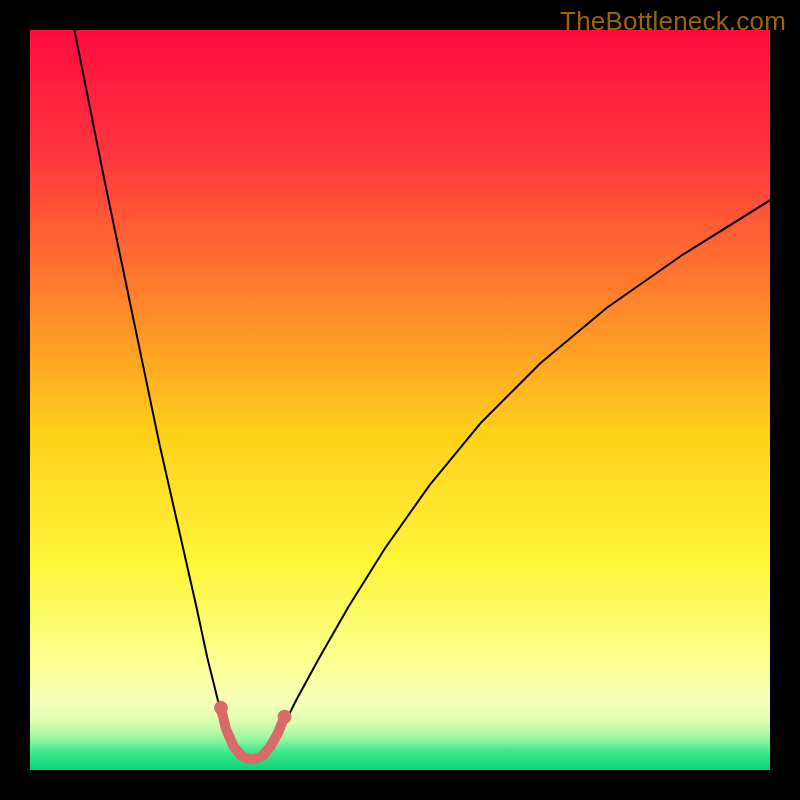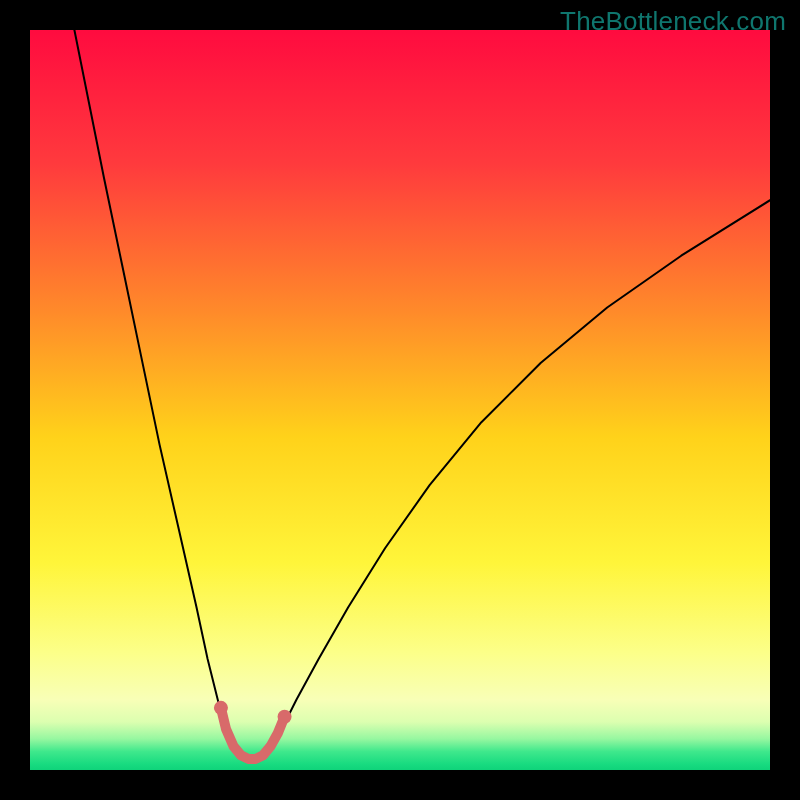--- a/index.html
+++ b/index.html
@@ -25,21 +25,21 @@
     width: 740px;
     height: 740px;
     overflow: hidden;
   }
   .watermark {
     position: absolute;
     top: 6px;
     right: 14px;
     font-family: Arial, Helvetica, sans-serif;
     font-size: 26px;
-    color: #0f766e;
+    color: #a16207;
     font-weight: 500;
     letter-spacing: 0.2px;
   }
   svg { display: block; }
 </style>
 </head>
 <body>
 
 <div class="frame">
   <div class="plot">

